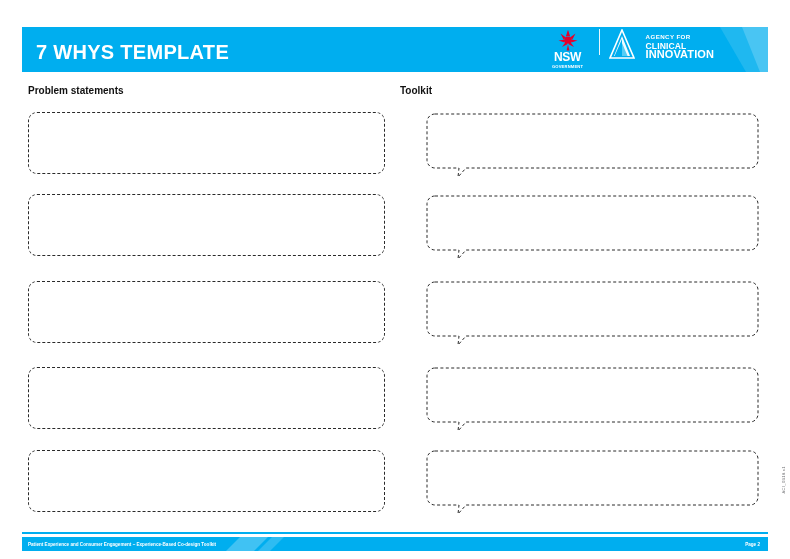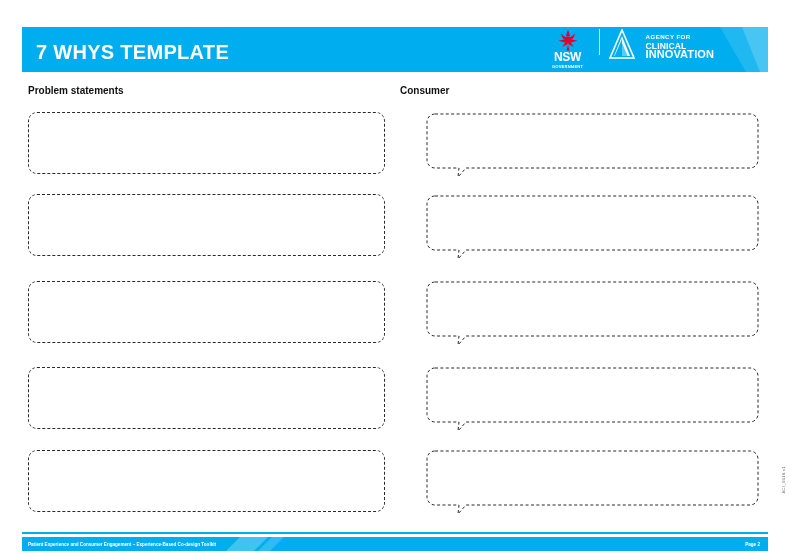--- a/index.html
+++ b/index.html
@@ -248,21 +248,21 @@
         <div class="aci-l1">AGENCY FOR</div>
         <div class="aci-l2">CLINICAL</div>
         <div class="aci-l3">INNOVATION</div>
       </div>
     </div>
   </div>
 
   <div class="header-title">7 WHYS TEMPLATE</div>
 
   <div class="col-head left">Problem statements</div>
-  <div class="col-head right">Consumer</div>
+  <div class="col-head right">Toolkit</div>
 
   <div class="problem-box" style="top:112px"></div>
   <div class="problem-box" style="top:194px"></div>
   <div class="problem-box" style="top:281px"></div>
   <div class="problem-box" style="top:367px"></div>
   <div class="problem-box" style="top:450px"></div>
 
   <div class="bubble" style="top:113px">
     <svg width="333" height="66" viewBox="0 0 333 66" aria-hidden="true">
       <path d="M9,1 H324 A8,8 0 0 1 332,9 V47 A8,8 0 0 1 324,55 H40 L32,64 L33,55 H9 A8,8 0 0 1 1,47 V9 A8,8 0 0 1 9,1 Z" fill="#ffffff" stroke="#2a2a2a" stroke-width="1" stroke-dasharray="3,2.4"></path>

